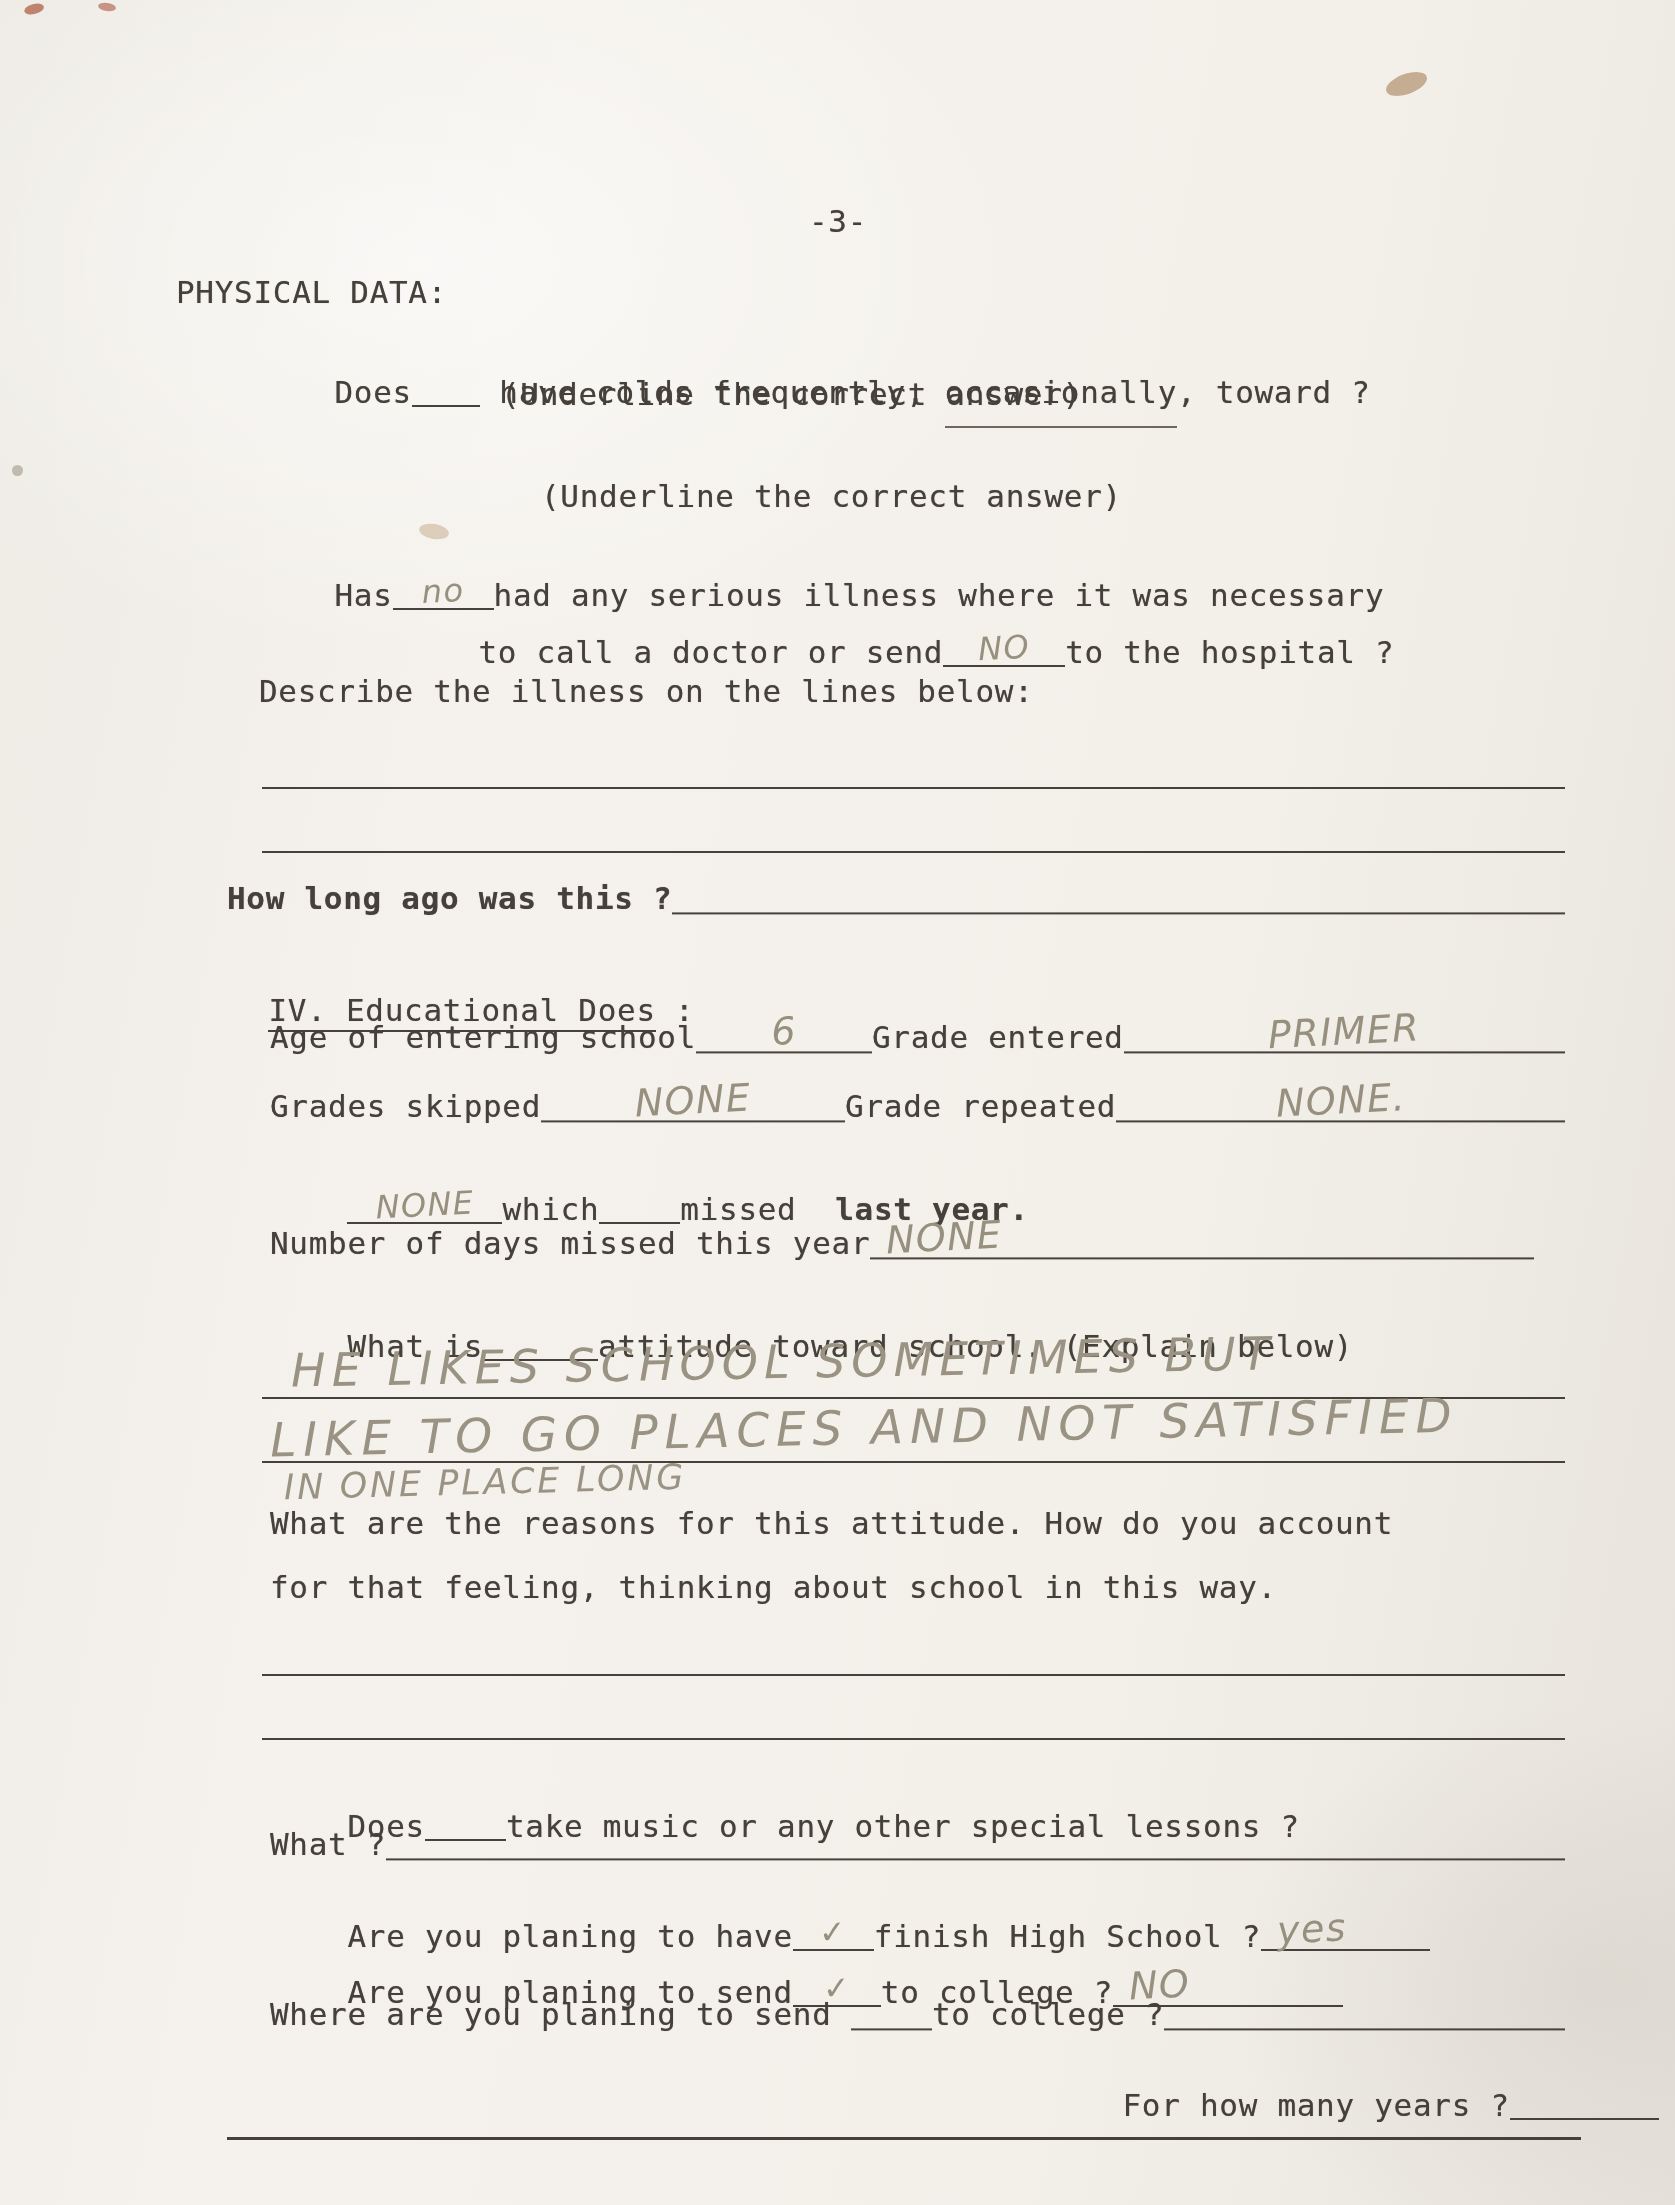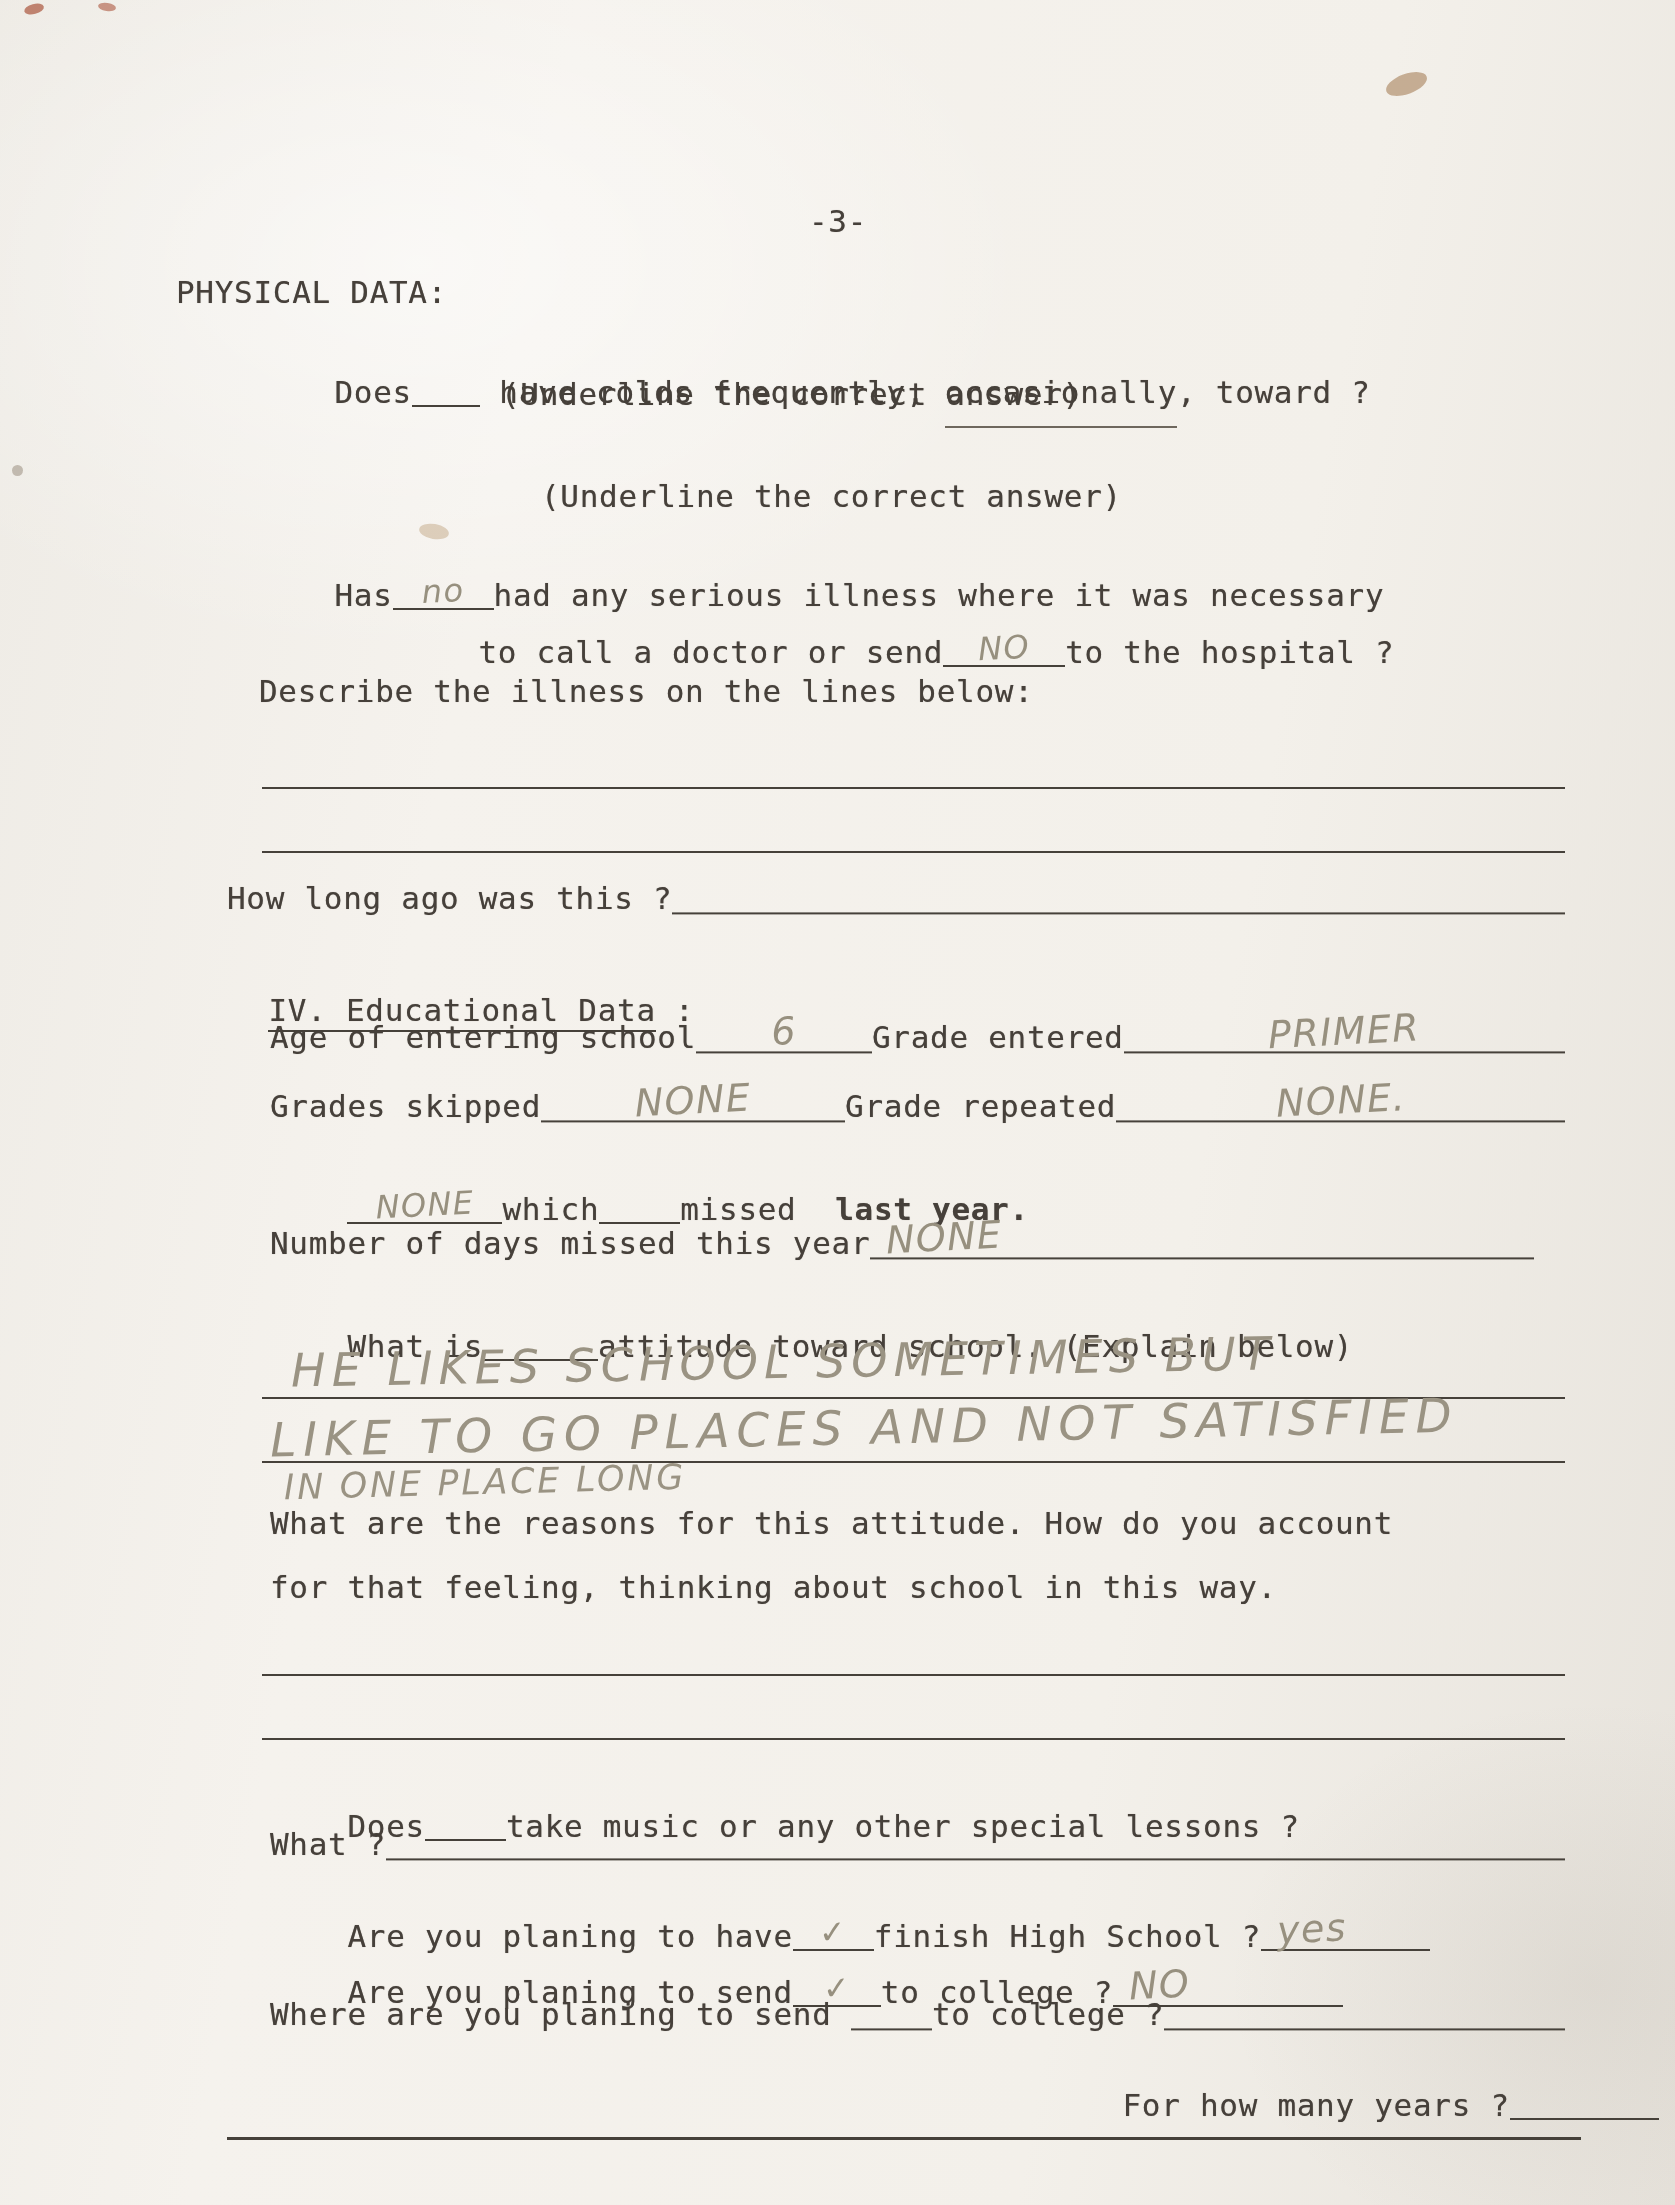--- a/index.html
+++ b/index.html
@@ -110,27 +110,27 @@
   </div>
   <div class="t-line" style="top:598px;left:401px;">
     <span>to call a doctor or send</span><span class="blank" style="width:122px;"><span class="hand hand-md">NO</span></span><span>to the hospital ?</span>
   </div>
 
   <div class="t-line" style="top:673px;left:259px;">Describe the illness on the lines below:</div>
 
   <div class="rule" style="top:787px;left:262px;right:111px;"></div>
   <div class="rule" style="top:851px;left:262px;right:111px;"></div>
 
-  <div class="flexline" style="top:878px;left:227px;right:111px;">
+  <div class="flexline" style="top:878px;left:227px;right:111px;font-weight:bold;">
     <span>How long ago was this ?</span>
       <span class="blank fill"></span>
   </div>
 
   <div class="t-line" style="top:956px;left:191px;">
-    <span class="uhead">IV. Educational Data</span><span> :</span>
+    <span class="uhead">IV. Educational Does</span><span> :</span>
   </div>
 
   <div class="flexline" style="top:1017px;left:270px;right:111px;">
     <span>Age of entering school</span>
       <span class="blank" style="width:176px;"><span class="hand hand-lg">6</span></span>
       <span>Grade entered</span>
       <span class="blank fill"><span class="hand hand-lg">PRIMER</span></span>
   </div>
 
   <div class="flexline" style="top:1086px;left:270px;right:111px;">

